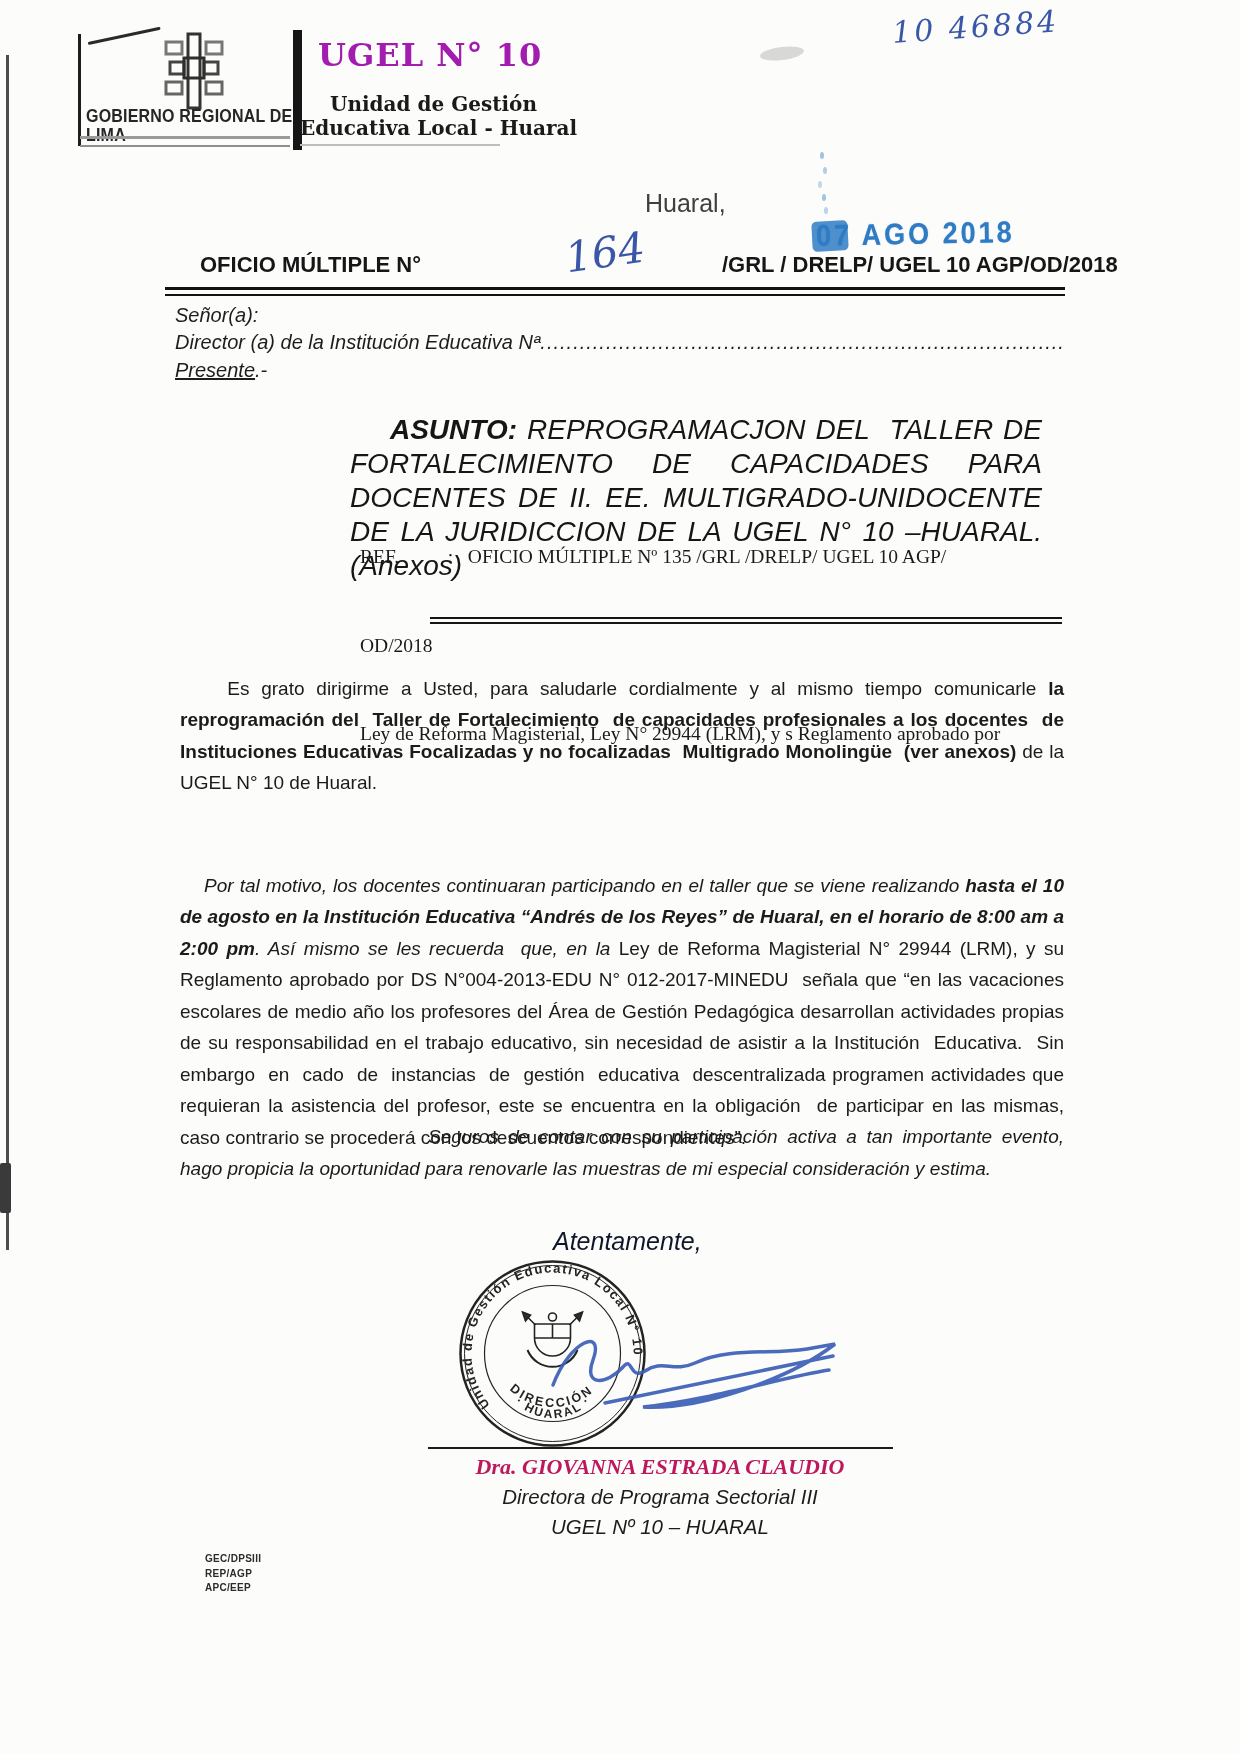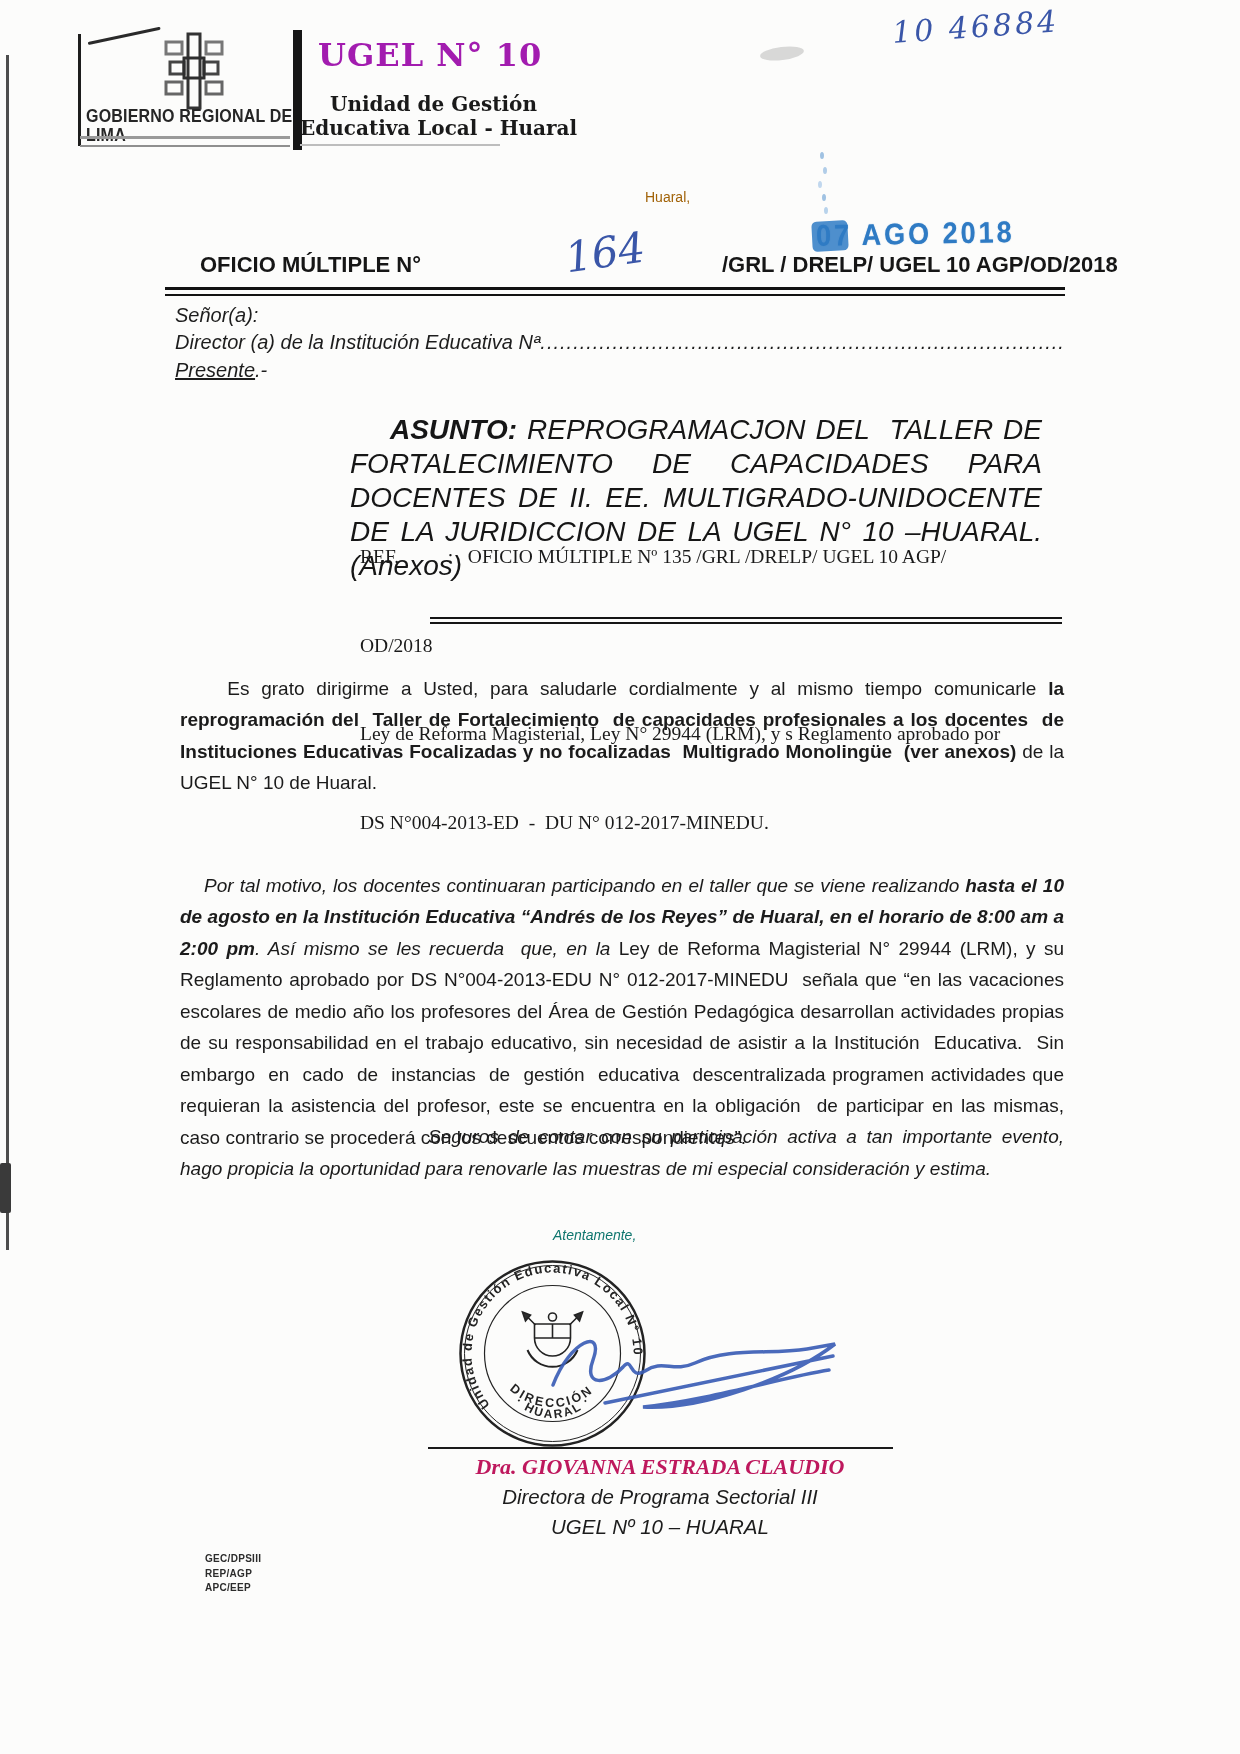--- a/index.html
+++ b/index.html
@@ -23,21 +23,21 @@
   .org-underline{left:80px;top:136px;width:210px;height:6px;border-top:3px solid #9a9a9a;border-bottom:2px solid #8f8f8f;}
   .hdr-underline2{left:300px;top:144px;width:200px;height:0;border-top:2px solid #bdbdbd;}
   .ugel-title{left:318px;top:36px;font-family:"DejaVu Serif",serif;font-weight:bold;font-size:32px;color:#a21caf;letter-spacing:1px;}
   .ugel-sub1{left:330px;top:92px;font-family:"DejaVu Serif",serif;font-weight:bold;font-size:20px;color:#1a1a1a;}
   .ugel-sub2{left:300px;top:116px;font-family:"DejaVu Serif",serif;font-weight:bold;font-size:20px;color:#1a1a1a;}
 
   .hand-code{left:892px;top:8px;width:200px;font-style:italic;font-size:30px;letter-spacing:3px;
              color:#3a56a8;transform:rotate(-4deg);font-family:"DejaVu Serif",serif;}
 
   .motto{left:160px;top:163px;width:900px;text-align:center;font-weight:bold;font-style:italic;font-size:17px;color:#1b1b1b;}
-  .city{left:645px;top:189px;font-size:14px;color:#a16207;}
+  .city{left:645px;top:189px;font-size:25px;color:#404040;}
 
   .stamp-blob{left:812px;top:221px;width:36px;height:30px;background:#2f7bc4;border-radius:5px;opacity:.85;transform:rotate(-3deg);}
   .date-stamp{left:816px;top:219px;font-size:27px;font-weight:bold;color:#2f7bc4;letter-spacing:3px;
               transform:scaleY(1.1) rotate(-1deg);text-shadow:0 0 1px rgba(47,123,196,.6);}
 
   .oficio-label{left:175px;top:252px;font-size:22px;font-weight:bold;color:#161616;margin-left:25px;}
   .oficio-hand{left:565px;top:228px;font-size:42px;font-style:italic;color:#3a56a8;transform:rotate(-8deg);font-family:"DejaVu Serif",serif;}
   .oficio-code{left:722px;top:252px;font-size:22px;font-weight:bold;color:#161616;}
   .rule-heavy{left:165px;top:287px;width:900px;height:4px;border-top:3px solid #121212;border-bottom:2px solid #121212;}
 
@@ -58,21 +58,21 @@
   .rule-mid{left:430px;top:617px;width:632px;height:3px;border-top:2px solid #151515;border-bottom:2px solid #151515;}
 
   .para{width:884px;left:180px;font-size:19px;line-height:31.5px;text-align:justify;
         white-space:pre-wrap;text-indent:248px;color:#1b1b1b;}
   .p1{top:641px;}
   .p2{top:838px;font-style:italic;}
   .p3{top:1121px;font-style:italic;}
   .bi{font-weight:bold;}
   .up{font-style:normal;}
 
-  .closing{left:553px;top:1227px;font-style:italic;font-size:14px;color:#0f766e;}
+  .closing{left:553px;top:1227px;font-style:italic;font-size:25px;color:#0f172a;}
 
   .seal-svg{left:455px;top:1256px;}
   .sig-svg{left:545px;top:1315px;}
   .sig-rule{left:428px;top:1447px;width:465px;height:2px;background:#1a1a1a;}
 
   .sig-block{left:400px;top:1452px;width:520px;text-align:center;}
   .sig-name{font-weight:bold;font-style:italic;font-size:22px;line-height:30px;color:#be185d;font-family:Liberation Serif, serif;}
   .sig-title{font-style:italic;font-size:20.5px;line-height:30px;color:#1c1c1c;}
   .sig-org{font-style:italic;font-size:20.5px;line-height:30px;color:#1c1c1c;}
 
@@ -134,21 +134,20 @@
   </div>
 
   <div class="abs asunto">
     <span class="lbl">ASUNTO:</span><span> REPROGRAMACJON DEL  TALLER DE FORTALECIMIENTO DE CAPACIDADES PARA DOCENTES DE II. EE. MULTIGRADO-UNIDOCENTE DE LA JURIDICCION DE LA UGEL N° 10 –HUARAL. (Anexos)</span>
   </div>
 
   <div class="abs ref">
     <span>REF.          :   OFICIO MÚLTIPLE Nº 135 /GRL /DRELP/ UGEL 10 AGP/</span>
     <span>OD/2018</span>
     <span>Ley de Reforma Magisterial, Ley N° 29944 (LRM), y s Reglamento aprobado por</span>
-    <span>DS N°004-2013-ED  -  DU N° 012-2017-MINEDU.</span>
   </div>
 
   <div class="abs rule-mid"></div>
 
   <div class="abs para p1">
     <span>Es grato dirigirme a Usted, para saludarle cordialmente y al mismo tiempo comunicarle </span><span class="bi">la reprogramación del  Taller de Fortalecimiento  de capacidades profesionales a los docentes  de Instituciones Educativas Focalizadas y no focalizadas  Multigrado Monolingüe  (ver anexos)</span><span> de la UGEL N° 10 de Huaral.</span>
   </div>
 
   <div class="abs para p2">
     <span>Por tal motivo, los docentes continuaran participando en el taller que se viene realizando </span><span class="bi">hasta el 10  de agosto en la Institución Educativa “Andrés de los Reyes” de Huaral, en el horario de 8:00 am a 2:00 pm</span><span>. Así mismo se les recuerda  que, en la </span><span class="up">Ley de Reforma Magisterial N° 29944 (LRM), y su Reglamento aprobado por DS N°004-2013-EDU N° 012-2017-MINEDU  señala que “en las vacaciones  escolares de medio año los profesores del Área de Gestión Pedagógica desarrollan actividades propias  de su responsabilidad en el trabajo educativo, sin necesidad de asistir a la Institución  Educativa.  Sin  embargo  en  cado  de  instancias  de  gestión  educativa  descentralizada programen actividades que requieran la asistencia del profesor, este se encuentra en la obligación  de participar en las mismas, caso contrario se procederá con los descuentos correspondientes”.</span>

